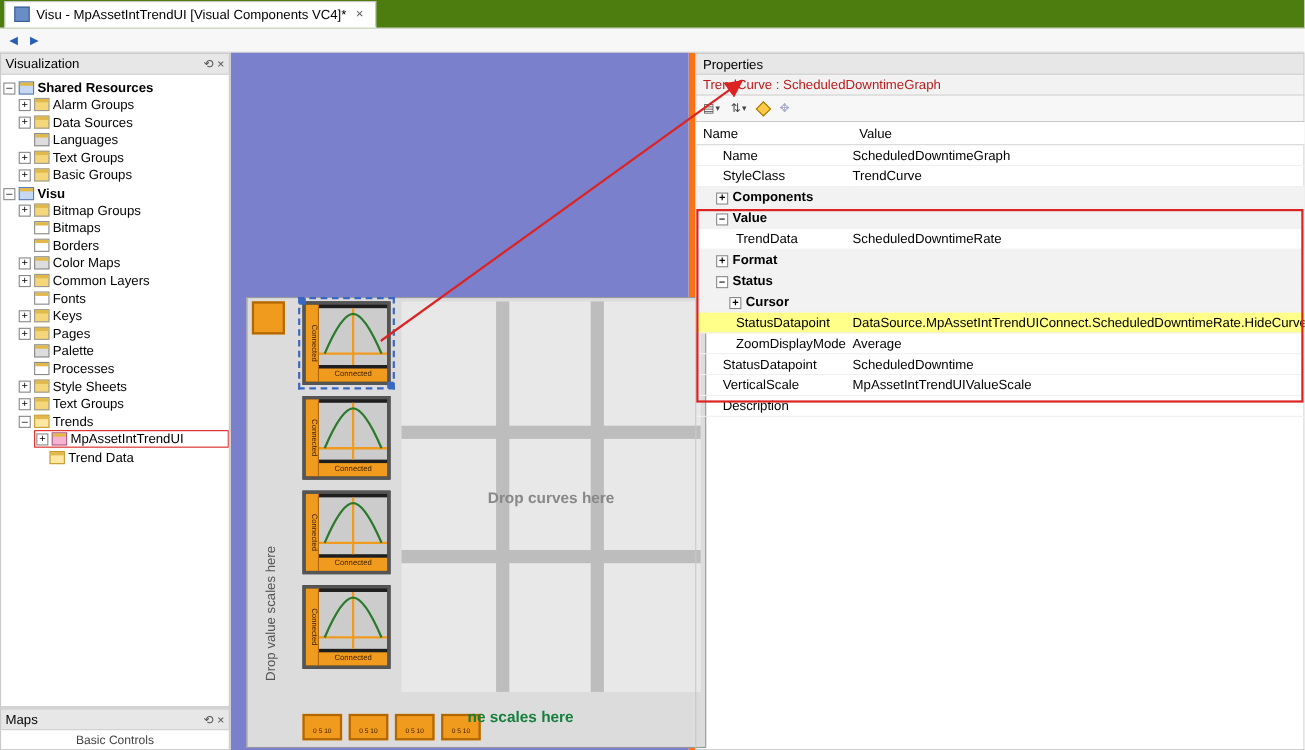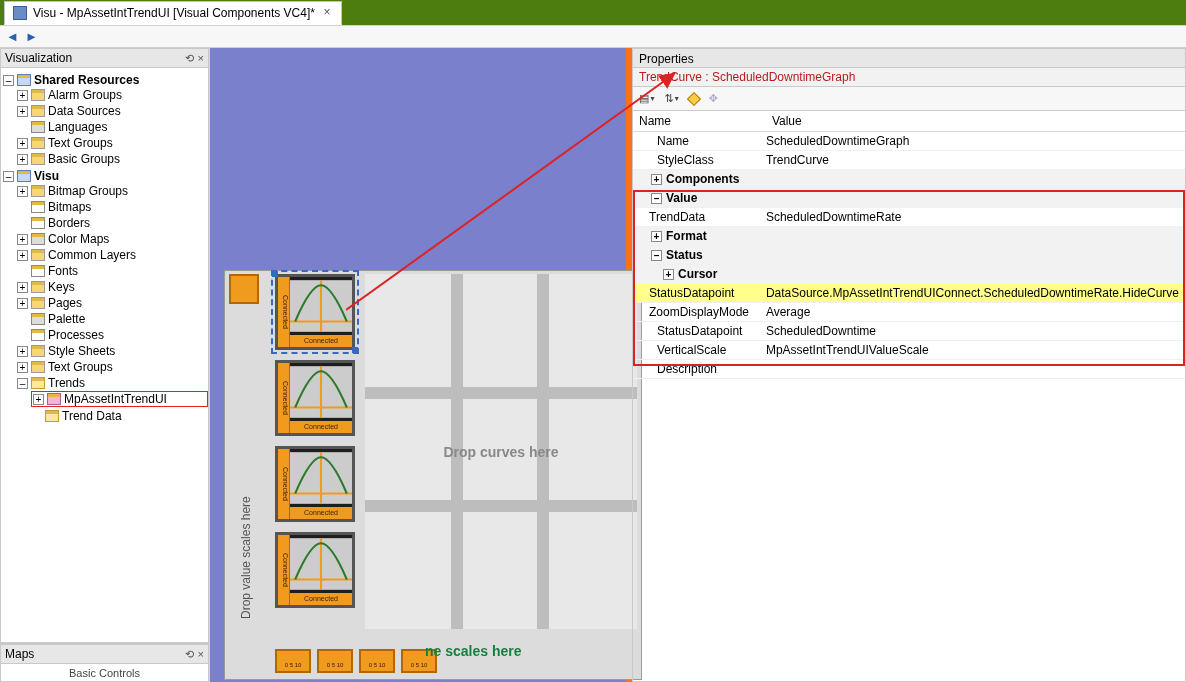--- a/index.html
+++ b/index.html
@@ -74,21 +74,21 @@
 .prop-toolbar .btn { font-size:11px; color:#444; display:flex; align-items:center; gap:1px; }
 .prop-toolbar .btn .dd{font-size:8px;}
 .prop-toolbar .diamond{width:10px;height:10px;transform:rotate(45deg);background:#ffc94a;border:1px solid #a77c00;}
 .prop-toolbar .move{color:#aac;}
 .prop-grid { border:1px solid #c9c9c9; border-top:none; font-size:12px; flex:1; position:relative;}
 .prop-grid table{ width:100%; border-collapse:collapse; }
 .prop-grid th { text-align:left; font-weight:normal; background:#fff; border-bottom:1px solid #d8d8d8; padding:3px 6px; }
 .prop-grid th:first-child{width:150px;}
 .prop-grid td { padding:2px 6px 2px 0; border-bottom:1px solid #f0f0f0; }
 .prop-grid td.k { padding-left:24px; color:#000;}
-.prop-grid td.k1 { padding-left:16px;margin-top:48px;}
+.prop-grid td.k1 { padding-left:36px;margin-top:48px;}
 .prop-grid .cat { font-weight:bold; background:#f2f2f2;}
 .prop-grid .cat td{padding-left:18px;}
 .prop-grid .cat .tw{display:inline-block;width:11px;height:11px;border:1px solid #888;font-size:10px;line-height:9px;text-align:center;margin-right:4px;background:#fff;}
 .prop-grid .hl td { background:#ffff8a; }
 .prop-outline{position:absolute;border:2px solid #d22;pointer-events:none;}
 </style>
 </head>
 <body>
 
 <div class="tabstrip">

